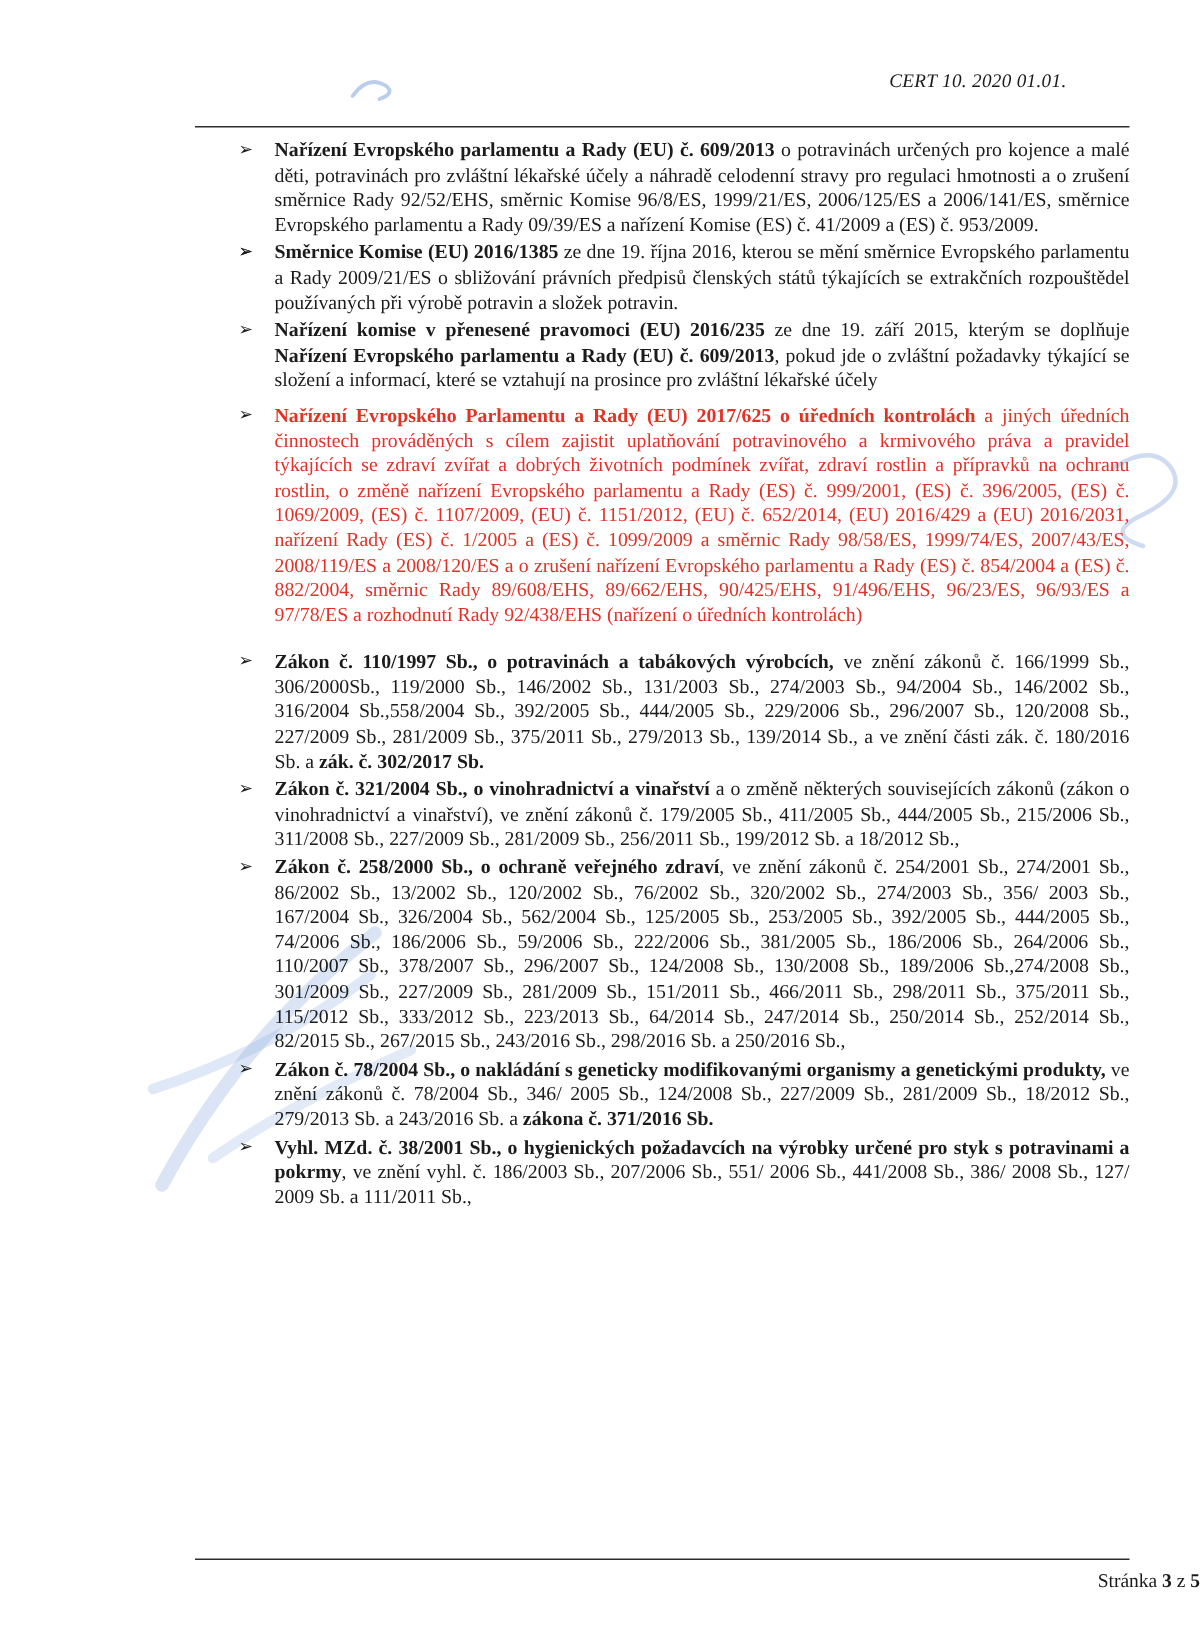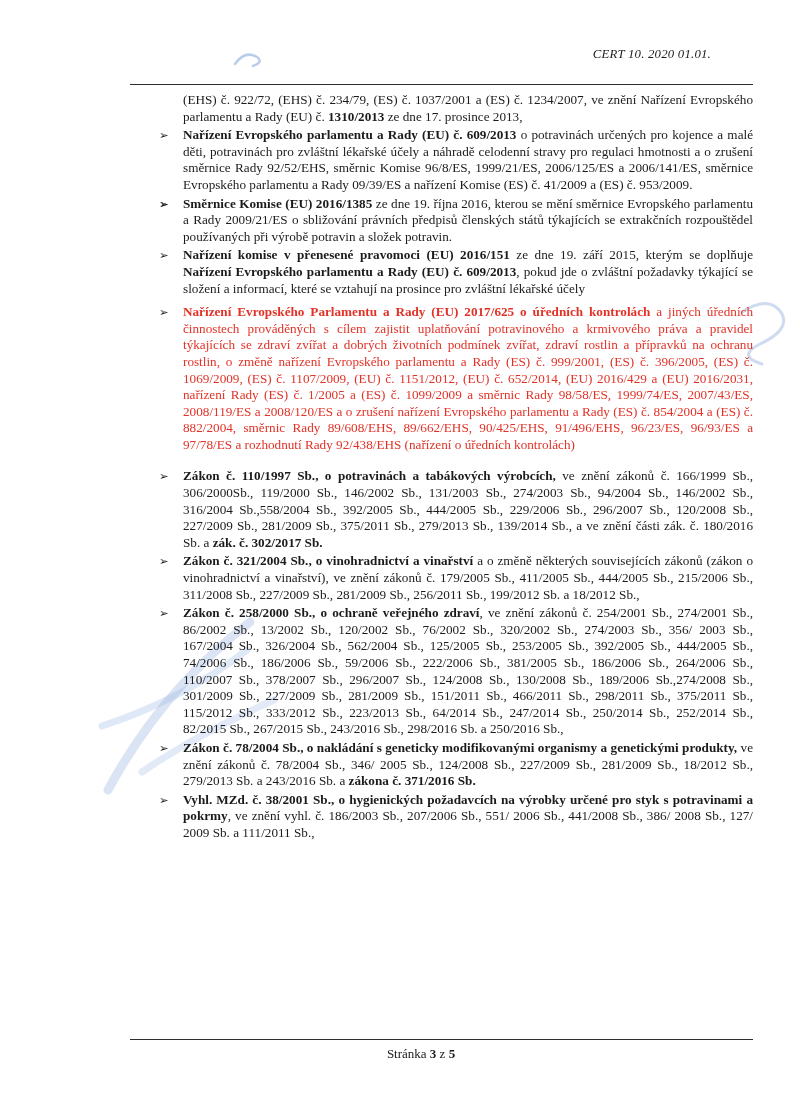--- a/index.html
+++ b/index.html
@@ -42,21 +42,21 @@
     font-size: 11.5px;
   }
   .item.red-item { margin-top: 7px; }
   .item.gap { margin-top: 15px; }
 
   .b { font-weight: bold; }
   .red { color: var(--red, #e23227); }
 
   .footer {
     position: absolute; top: 1046px; left: 0; width: 100%;
-    text-align: center; font-size: 13px;
+    text-align: right; font-size: 13px;
   }
 </style>
 </head>
 <body>
 
 <div class="page">
 
   <svg class="artifacts" width="800" height="1100" viewBox="0 0 800 1100">
     <path class="corner" d="M766,2 L799,31"></path>
     <path class="wm" d="M193,64 q10,-14 22,-7 q7,5 -4,9" stroke-width="2.5" opacity="0.7"></path>
@@ -64,41 +64,38 @@
     <path class="wm" d="M66,790 Q120,690 208,622" stroke-width="9" opacity="0.38"></path>
     <path class="wm" d="M60,726 Q140,700 205,650" stroke-width="7" opacity="0.32"></path>
     <path class="wm" d="M100,772 Q152,736 232,700" stroke-width="7" opacity="0.3"></path>
   </svg>
 
   <div class="header-note">CERT 10. 2020 01.01.</div>
   <div class="rule top"></div>
 
   <div class="content">
 
-    <p class="item noarrow">
-      <span class="txt"><span>(EHS) č. 922/72, (EHS) č. 234/79, (ES) č. 1037/2001 a (ES) č. 1234/2007, ve znění Nařízení Evropského parlamentu a Rady (EU) č. </span><span class="b">1310/2013</span><span> ze dne 17. prosince 2013,</span></span>
-    </p>
 
     <p class="item">
       <span class="bullet">➢</span>
       <span class="txt"><span class="b">Nařízení Evropského parlamentu a Rady (EU) č. 609/2013</span><span> o potravinách určených pro kojence a malé děti, potravinách pro zvláštní lékařské účely a náhradě celodenní stravy pro regulaci hmotnosti a o zrušení směrnice Rady 92/52/EHS, směrnic Komise 96/8/ES, 1999/21/ES, 2006/125/ES a 2006/141/ES, směrnice Evropského parlamentu a Rady 09/39/ES a nařízení Komise (ES) č. 41/2009 a (ES) č. 953/2009.</span></span>
     </p>
 
     <p class="item">
       <span class="bullet">➢</span>
     </p>
 
     <p class="item">
       <span class="bullet">➢</span>
       <span class="txt"><span class="b">Směrnice Komise (EU) 2016/1385</span><span> ze dne 19. října 2016, kterou se mění směrnice Evropského parlamentu a Rady 2009/21/ES o sbližování právních předpisů členských států týkajících se extrakčních rozpouštědel používaných při výrobě potravin a složek potravin.</span></span>
     </p>
 
     <p class="item">
       <span class="bullet">➢</span>
-      <span class="txt"><span class="b">Nařízení komise v přenesené pravomoci (EU) 2016/151</span><span> ze dne 19. září 2015, kterým se doplňuje </span><span class="b">Nařízení Evropského parlamentu a Rady (EU) č. 609/2013</span><span>, pokud jde o zvláštní požadavky týkající se složení a informací, které se vztahují na prosince pro zvláštní lékařské účely</span></span>
+      <span class="txt"><span class="b">Nařízení komise v přenesené pravomoci (EU) 2016/235</span><span> ze dne 19. září 2015, kterým se doplňuje </span><span class="b">Nařízení Evropského parlamentu a Rady (EU) č. 609/2013</span><span>, pokud jde o zvláštní požadavky týkající se složení a informací, které se vztahují na prosince pro zvláštní lékařské účely</span></span>
     </p>
 
     <p class="item red-item">
       <span class="bullet">➢</span>
       <span class="txt"><span class="b red">Nařízení Evropského Parlamentu a Rady (EU) 2017/625 o úředních kontrolách</span><span class="red"> a jiných úředních činnostech prováděných s cílem zajistit uplatňování potravinového a krmivového práva a pravidel týkajících se zdraví zvířat a dobrých životních podmínek zvířat, zdraví rostlin a přípravků na ochranu rostlin, o změně nařízení Evropského parlamentu a Rady (ES) č. 999/2001, (ES) č. 396/2005, (ES) č. 1069/2009, (ES) č. 1107/2009, (EU) č. 1151/2012, (EU) č. 652/2014, (EU) 2016/429 a (EU) 2016/2031, nařízení Rady (ES) č. 1/2005 a (ES) č. 1099/2009 a směrnic Rady 98/58/ES, 1999/74/ES, 2007/43/ES, 2008/119/ES a 2008/120/ES a o zrušení nařízení Evropského parlamentu a Rady (ES) č. 854/2004 a (ES) č. 882/2004, směrnic Rady 89/608/EHS, 89/662/EHS, 90/425/EHS, 91/496/EHS, 96/23/ES, 96/93/ES a 97/78/ES a rozhodnutí Rady 92/438/EHS (nařízení o úředních kontrolách)</span></span>
     </p>
 
     <p class="item gap">
       <span class="bullet">➢</span>
       <span class="txt"><span class="b">Zákon č. 110/1997 Sb., o potravinách a tabákových výrobcích,</span><span> ve znění zákonů č. 166/1999 Sb., 306/2000Sb., 119/2000 Sb., 146/2002 Sb., 131/2003 Sb., 274/2003 Sb., 94/2004 Sb., 146/2002 Sb., 316/2004 Sb.,558/2004 Sb., 392/2005 Sb., 444/2005 Sb., 229/2006 Sb., 296/2007 Sb., 120/2008 Sb., 227/2009 Sb., 281/2009 Sb., 375/2011 Sb., 279/2013 Sb., 139/2014 Sb., a ve znění části zák. č. 180/2016 Sb. a </span><span class="b">zák. č. 302/2017 Sb.</span></span>

